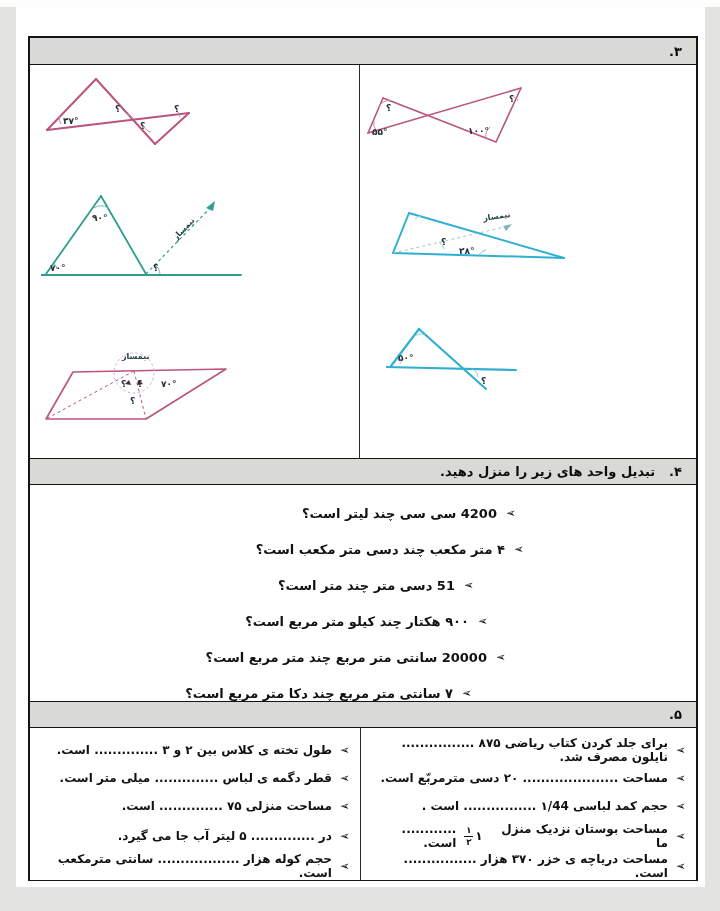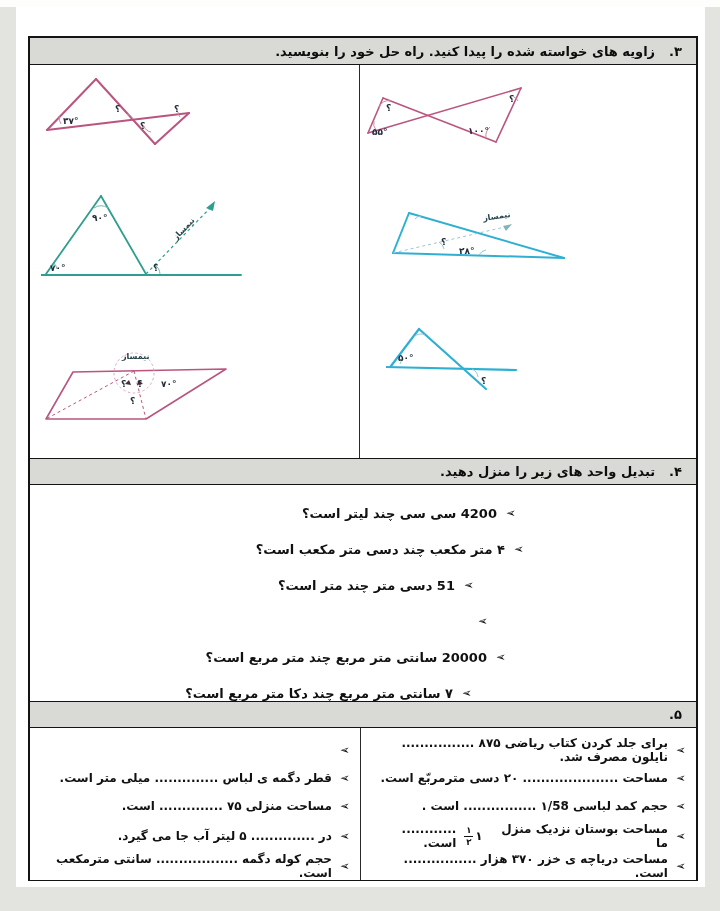--- a/index.html
+++ b/index.html
@@ -40,21 +40,20 @@
 </head>
 <body>
 
 <div class="page">
   <div class="page-topstrip"></div>
   <div class="paper">
     <div class="sheet">
 
       <div class="sec-header">
         <span class="sec-num">۳.</span>
-        <span>زاویه های خواسته شده را پیدا کنید. راه حل خود را بنویسید.</span>
       </div>
 
       <div class="figures">
         <div class="fig-divider"></div>
 
         <svg style="left:9px; top:9px;" width="200" height="88" viewBox="0 0 200 88">
           <g stroke="#b9557f" stroke-width="2" fill="none" stroke-linecap="round">
             <path d="M57,5 L8,56"></path>
             <path d="M8,56 L150,39"></path>
             <path d="M57,5 L116,70"></path>
@@ -174,20 +173,21 @@
         <div class="q-line" style="margin-right:172px;">
           <span class="bullet">➢</span>
           <span>۴ متر مکعب چند دسی متر مکعب است؟</span>
         </div>
         <div class="q-line" style="margin-right:222px;">
           <span class="bullet">➢</span>
           <span>51 دسی متر چند متر است؟</span>
         </div>
         <div class="q-line" style="margin-right:208px;">
           <span class="bullet">➢</span>
+          <span>۹۰۰ هکتار چند کیلو متر مربع است؟</span>
         </div>
         <div class="q-line" style="margin-right:190px;">
           <span class="bullet">➢</span>
           <span>20000 سانتی متر مربع چند متر مربع است؟</span>
         </div>
         <div class="q-line" style="margin-right:224px;">
           <span class="bullet">➢</span>
           <span>۷ سانتی متر مربع چند دکا متر مربع است؟</span>
         </div>
       </div>
@@ -200,21 +200,21 @@
           <div class="f-line">
             <span class="bullet">➢</span>
             <span>برای جلد کردن کتاب ریاضی ۸۷۵ ................ نایلون مصرف شد.</span>
           </div>
           <div class="f-line">
             <span class="bullet">➢</span>
             <span>مساحت ..................... ۲۰ دسی مترمربّع است.</span>
           </div>
           <div class="f-line">
             <span class="bullet">➢</span>
-            <span>حجم کمد لباسی ۱/58 ................ است .</span>
+            <span>حجم کمد لباسی ۱/44 ................ است .</span>
           </div>
           <div class="f-line tall">
             <span class="bullet">➢</span>
             <span>مساحت بوستان نزدیک منزل ما</span>
             <span class="mixed">
               <span>۱</span>
               <span class="frac">
                 <span>۱</span>
                 <span class="frac-bar"></span>
                 <span>۳</span>
@@ -224,35 +224,36 @@
           </div>
           <div class="f-line">
             <span class="bullet">➢</span>
             <span>مساحت دریاچه ی خزر ۳۷۰ هزار ................ است.</span>
           </div>
         </div>
         <div class="s5-divider"></div>
         <div class="s5-col-left">
           <div class="f-line">
             <span class="bullet">➢</span>
+            <span>طول تخته ی کلاس بین ۲ و ۳ .............. است.</span>
           </div>
           <div class="f-line">
             <span class="bullet">➢</span>
             <span>قطر دگمه ی لباس .............. میلی متر است.</span>
           </div>
           <div class="f-line">
             <span class="bullet">➢</span>
             <span>مساحت منزلی ۷۵ .............. است.</span>
           </div>
           <div class="f-line tall">
             <span class="bullet">➢</span>
             <span>در .............. ۵ لیتر آب جا می گیرد.</span>
           </div>
           <div class="f-line">
             <span class="bullet">➢</span>
-            <span>حجم کوله دگمه .................. سانتی مترمکعب است.</span>
+            <span>حجم کوله هزار .................. سانتی مترمکعب است.</span>
           </div>
         </div>
       </div>
 
     </div>
   </div>
 </div>
 
 </body></html>

